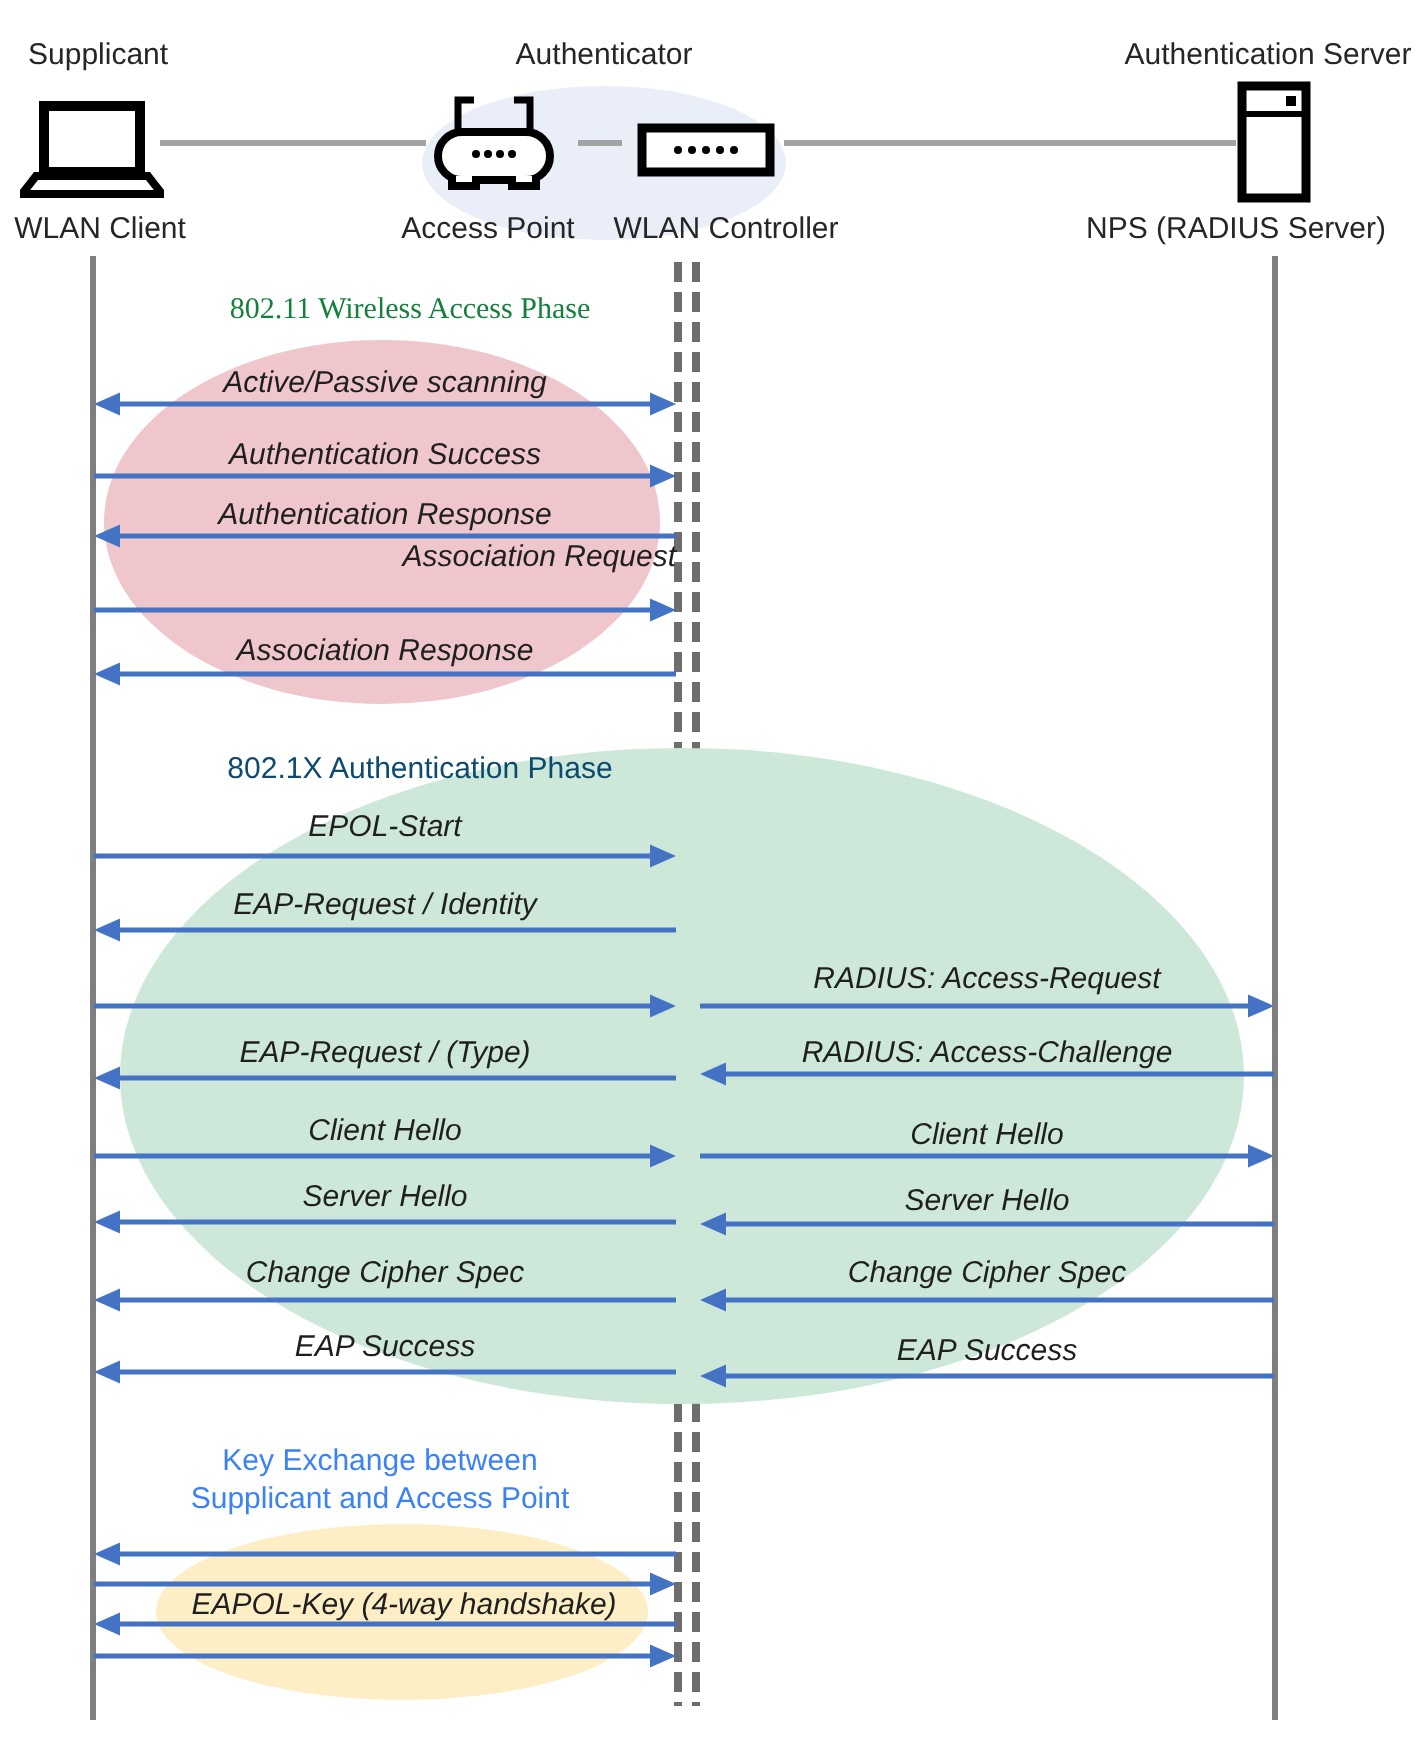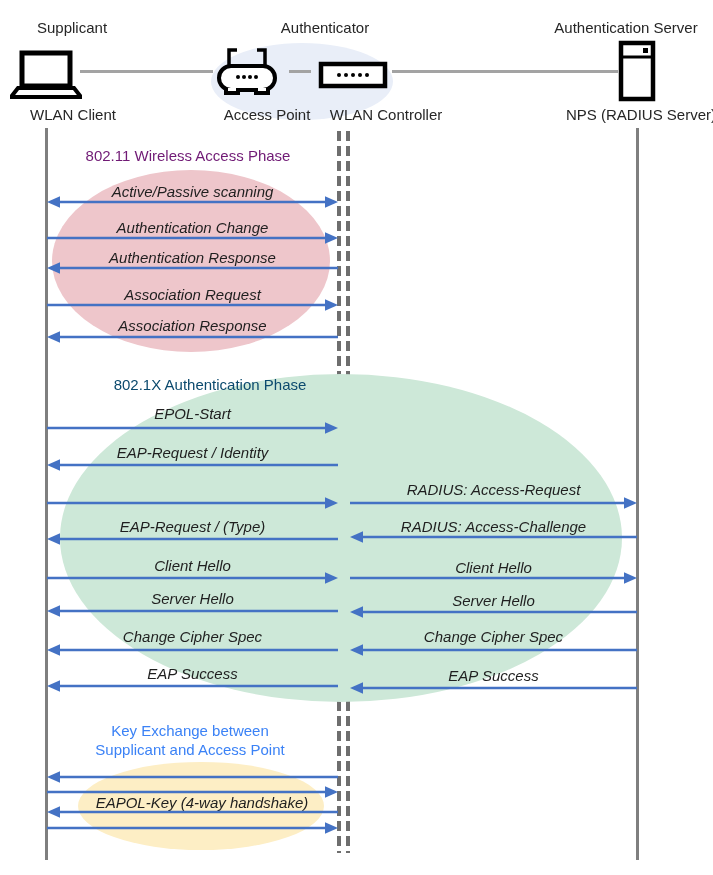--- a/index.html
+++ b/index.html
@@ -1,21 +1,21 @@
 <!DOCTYPE html>
 <html><head>
 <meta charset="utf-8">
 <style>
   html,body { margin:0; padding:0; background:#fff; }
   #canvas {
     position:relative; width:713px; height:875px; background:#ffffff;
     font-family:"Liberation Sans", sans-serif; overflow:hidden; color:#262626;
   }
   .role-label, .device-label {
-    position:absolute; font-size:15px; color:#262626; white-space:nowrap;margin-left:23px;
+    position:absolute; font-size:15px; color:#262626; white-space:nowrap;
   }
   .centered { transform:translateX(-50%); }
   .lifeline { position:absolute; }
   .lifeline.solid { width:3px; top:128px; height:732px; background:#7f7f7f; }
   .lifeline.dashed {
     width:4px; top:131px; height:722px;
     background:repeating-linear-gradient(to bottom, #6e6e6e 0 10px, transparent 10px 15px);
   }
   .connector { position:absolute; height:3px; background:#a3a3a3; top:70px; }
   .ellipse { position:absolute; border-radius:50%; }
@@ -29,21 +29,21 @@
   .arrow-svg { position:absolute; }
   .icon { position:absolute; }
 </style>
 </head>
 <body>
 
 <div id="canvas">
 
   <div class="role-label" style="left:14px; top:19px;">Supplicant</div>
   <div class="role-label centered" style="left:302px; top:19px;">Authenticator</div>
-  <div class="role-label centered" style="left:603px; top:19px;">Authentication Server</div>
+  <div class="role-label centered" style="left:634px; top:19px;">Authentication Server</div>
 
   <div class="ellipse" style="left:211px; top:43px; width:182px; height:77px; background:#e9eef8;"></div>
 
   <div class="connector" style="left:80px;  width:133px;"></div>
   <div class="connector" style="left:289px; width:22px;"></div>
   <div class="connector" style="left:392px; width:226px;"></div>
 
   <svg class="icon" style="left:10px; top:50px;" width="72" height="50" viewBox="0 0 72 50">
     <rect x="12" y="3" width="48" height="33" fill="#fff" stroke="#000" stroke-width="5"></rect>
     <polygon points="8,38 64,38 71,47 1,47" fill="#fff" stroke="#000" stroke-width="4"></polygon>
@@ -79,43 +79,43 @@
   <div class="device-label centered" style="left:50px;  top:106px;">WLAN Client</div>
   <div class="device-label centered" style="left:244px; top:106px;">Access Point</div>
   <div class="device-label centered" style="left:363px; top:106px;">WLAN Controller</div>
   <div class="device-label centered" style="left:618px; top:106px;">NPS (RADIUS Server)</div>
 
 <div class="lifeline solid" style="left: 45px;"></div>
     <div class="lifeline dashed" style="left: 337px;"></div>
     <div class="lifeline dashed" style="left: 346px;"></div>
     <div class="lifeline solid" style="left: 636px;"></div>
     <div class="ellipse" style="left: 52px; top: 170px; width: 278px; height: 182px; background: rgb(238, 198, 203);"></div>
-    <div class="phase-title" style="left: 188px; top: 146px; color: #701a75;">802.11 Wireless Access Phase</div>
+    <div class="phase-title" style="left: 205px; top: 146px; color: #15803d; font-family: Liberation Serif, serif;">802.11 Wireless Access Phase</div>
     <div class="ellipse" style="left: 60px; top: 374px; width: 562px; height: 328px; background: rgb(205, 232, 216);"></div>
     <div class="phase-title" style="left: 210px; top: 375px; color: #0c4a6e;">802.1X Authentication Phase</div>
     <div class="ellipse" style="left: 78px; top: 762px; width: 246px; height: 88px; background: rgb(253, 238, 197);"></div>
     <div class="phase-title" style="left: 190px; top: 721px; color: #3b82f6;">Key Exchange between
 Supplicant and Access Point</div>
     <div class="msg-label" style="left: 47px; width: 291px; top: 183px;">Active/Passive scanning</div>
     <svg width="291" height="16" class="arrow-svg" style="left: 47px; top: 194px;">
       <line x1="11" x2="280" y1="8" y2="8" stroke="#4472c4" stroke-width="2.6"></line>
       <polygon points="291,8 278,2.2 278,13.8" fill="#4472c4"></polygon>
       <polygon points="0,8 13,2.2 13,13.8" fill="#4472c4"></polygon>
     </svg>
-    <div class="msg-label" style="left: 47px; width: 291px; top: 219px;">Authentication Change</div>
+    <div class="msg-label" style="left: 47px; width: 291px; top: 219px;">Authentication Success</div>
     <svg width="291" height="16" class="arrow-svg" style="left: 47px; top: 230px;">
       <line x1="0" x2="280" y1="8" y2="8" stroke="#4472c4" stroke-width="2.6"></line>
       <polygon points="291,8 278,2.2 278,13.8" fill="#4472c4"></polygon>
     </svg>
     <div class="msg-label" style="left: 47px; width: 291px; top: 249px;">Authentication Response</div>
     <svg width="291" height="16" class="arrow-svg" style="left: 47px; top: 260px;">
       <line x1="11" x2="291" y1="8" y2="8" stroke="#4472c4" stroke-width="2.6"></line>
       <polygon points="0,8 13,2.2 13,13.8" fill="#4472c4"></polygon>
     </svg>
-    <div class="msg-label" style="left: 47px; width: 291px; top: 286px;">Association Request</div>
+    <div class="msg-label" style="left: 47px; width: 291px; top: 270px; text-align: right;">Association Request</div>
     <svg width="291" height="16" class="arrow-svg" style="left: 47px; top: 297px;">
       <line x1="0" x2="280" y1="8" y2="8" stroke="#4472c4" stroke-width="2.6"></line>
       <polygon points="291,8 278,2.2 278,13.8" fill="#4472c4"></polygon>
     </svg>
     <div class="msg-label" style="left: 47px; width: 291px; top: 317px;">Association Response</div>
     <svg width="291" height="16" class="arrow-svg" style="left: 47px; top: 329px;">
       <line x1="11" x2="291" y1="8" y2="8" stroke="#4472c4" stroke-width="2.6"></line>
       <polygon points="0,8 13,2.2 13,13.8" fill="#4472c4"></polygon>
     </svg>
     <div class="msg-label" style="left: 47px; width: 291px; top: 405px;">EPOL-Start</div>

